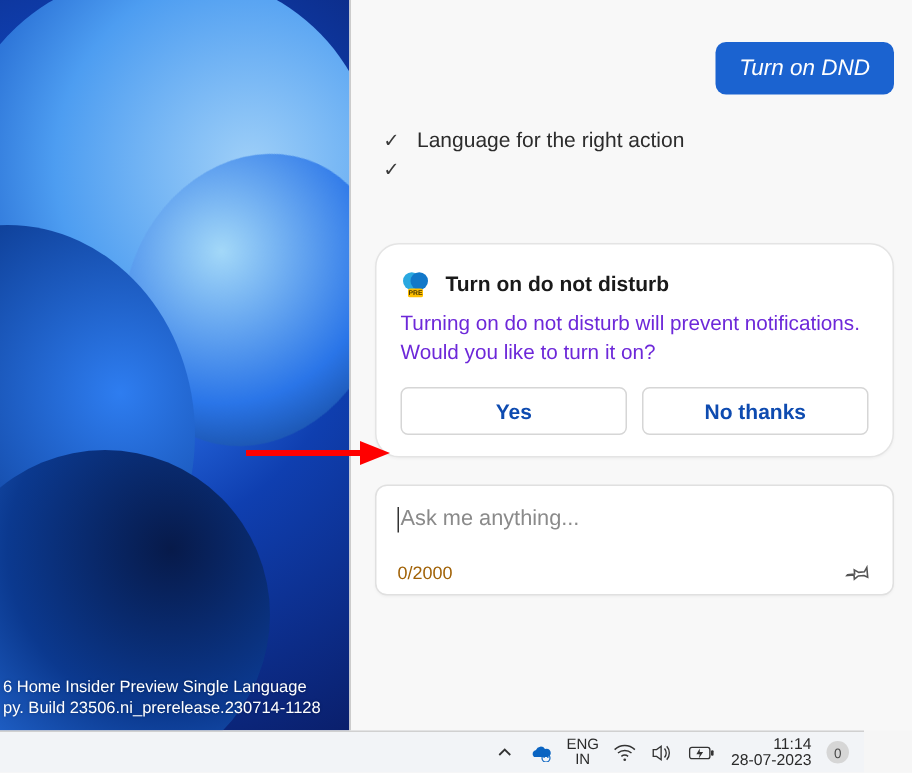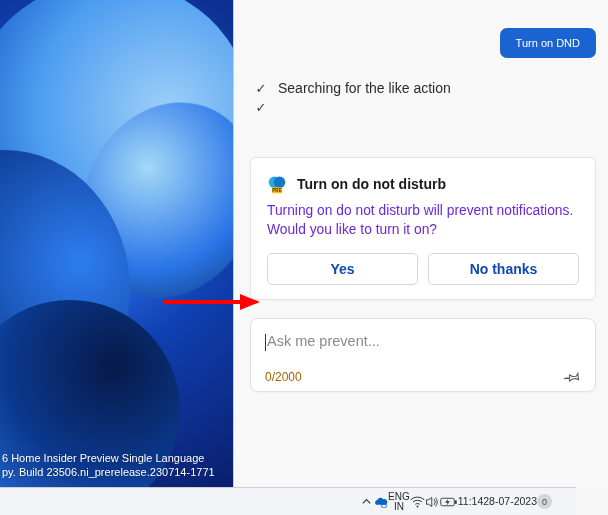--- a/index.html
+++ b/index.html
@@ -61,35 +61,36 @@
     padding: 10px 12px 6px 16px;
     display: flex; flex-direction: column;
   }
 
   .user-bubble {
     align-self: flex-end;
     background: #1b63d0;
     color: #fff;
     padding: 9px 16px;
     border-radius: 7px;
-    font-size: 11px;
+    font-size: 15px;
     font-weight: 500;
     margin-top: 18px;
     margin-right: 0px;
     cursor: pointer;
+    font-style: italic;
   }
 
   .status-list { margin-top: 20px; margin-left: 4px; margin-bottom: 20px;}
   .status-item { display: flex; align-items: center; gap: 10px; font-size: 14px; color: #2c2c2c; padding: 2px 0;}
   .check { font-size: 13px; color: #3a3a3a; width: 14px; text-align: center;}
 
   .card {
     background: #fff;
     border: 1px solid #e4e4e4;
-    border-radius: 6px;
+    border-radius: 16px;
     padding: 16px 16px 14px 16px;
     box-shadow: 0 1px 2px rgba(0,0,0,0.04);
     margin-top: 20px;
   }
   .card-header { display:flex; align-items:center; gap:10px; margin-bottom:8px;}
   .card-icon {
     width: 20px; height: 20px; flex-shrink:0;
     display:inline-flex; align-items:center; justify-content:center;
   }
   .card-title { font-weight: 700; font-size: 14px; }
@@ -144,57 +145,58 @@
   
   .taskbar {
     position: absolute;
     left: 0; bottom: 0;
     width: 576px; height: 28px;
     background: #f2f4f7;
     border-top: 1px solid #d0d0d0;
     display: flex;
     align-items: center;
     justify-content: flex-end;
-    padding: 0 24px;
+    padding: 0 10px;
     font-size: 11px;
     color: #2a2a2a;
+    gap: 10px;
   }
   .tray-icon { display:inline-flex; align-items:center; justify-content:center; cursor:pointer; }
   .lang { display:flex; flex-direction:column; line-height:10px; align-items:center; font-size:10px; cursor:pointer;}
-  .dt { display:flex; flex-direction:row; line-height:11px; align-items:flex-end; font-size:10.5px; cursor:pointer;}
+  .dt { display:flex; flex-direction:column; line-height:11px; align-items:flex-end; font-size:10.5px; cursor:pointer;}
   .notif-dot {
     width: 15px; height: 15px; border-radius: 50%;
     background: #d6d6d6; color:#494949;
     font-size: 9px; display:flex; align-items:center; justify-content:center;
     cursor:pointer;
   }
   svg { display:block; }
 </style>
 </head>
 <body>
 
 <div class="wallpaper">
   <div class="petal p1"></div>
   <div class="petal p3"></div>
   <div class="petal p2"></div>
   <div class="petal p4"></div>
   <div class="watermark">
     <div>6 Home Insider Preview Single Language</div>
-    <div>py. Build 23506.ni_prerelease.230714-1771</div>
+    <div>py. Build 23506.ni_prerelease.230714-1128</div>
   </div>
 </div>
 
 <div class="panel">
 
   <div class="user-bubble">Turn on DND</div>
 
   <div class="status-list">
     <div class="status-item">
       <span class="check">✓</span>
-      <span>Searching for the like action</span>
+      <span>Language for the right action</span>
     </div>
     <div class="status-item">
       <span class="check">✓</span>
     </div>
   </div>
 
   <div class="card">
     <div class="card-header">
       <span class="card-icon">
         <svg viewBox="0 0 24 24" width="20" height="20">
@@ -208,21 +210,21 @@
     </div>
     <div class="card-body">Turning on do not disturb will prevent notifications. Would you like to turn it on?</div>
     <div class="card-actions">
       <div class="btn">Yes</div>
       <div class="btn">No thanks</div>
     </div>
   </div>
 
   <div class="input-area">
     <div class="input-placeholder">
-      <span class="caret"></span><span>Ask me prevent...</span>
+      <span class="caret"></span><span>Ask me anything...</span>
     </div>
     <div class="input-footer">
       <span class="counter">0/2000</span>
       <span class="pin">
         <svg viewBox="0 0 24 24" width="16" height="16">
             <path fill="none" stroke="#555" stroke-width="1.6" d="M14 3l7 7-4 1-4 4-1 5-3-3-5 5 0-1 5-5-3-3 5-1 4-4z"></path>
           </svg>
       </span>
     </div>
   </div>

